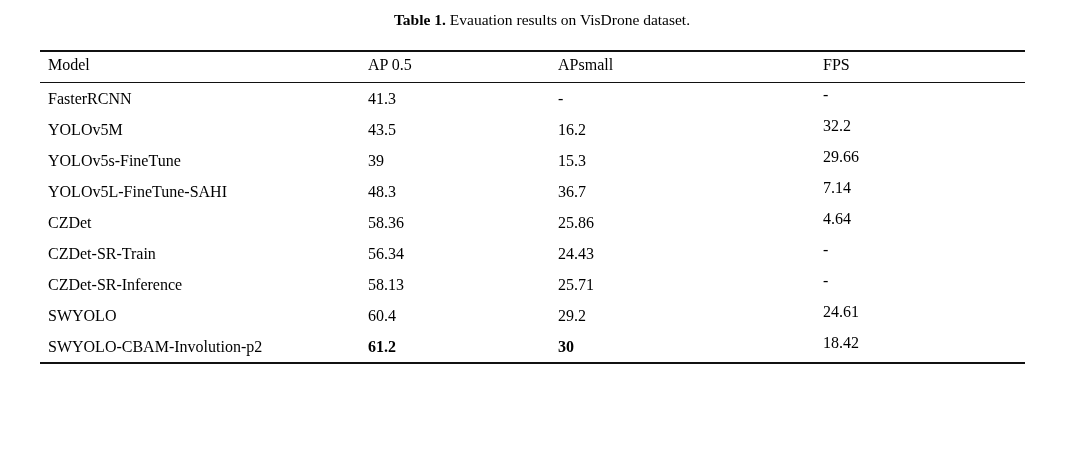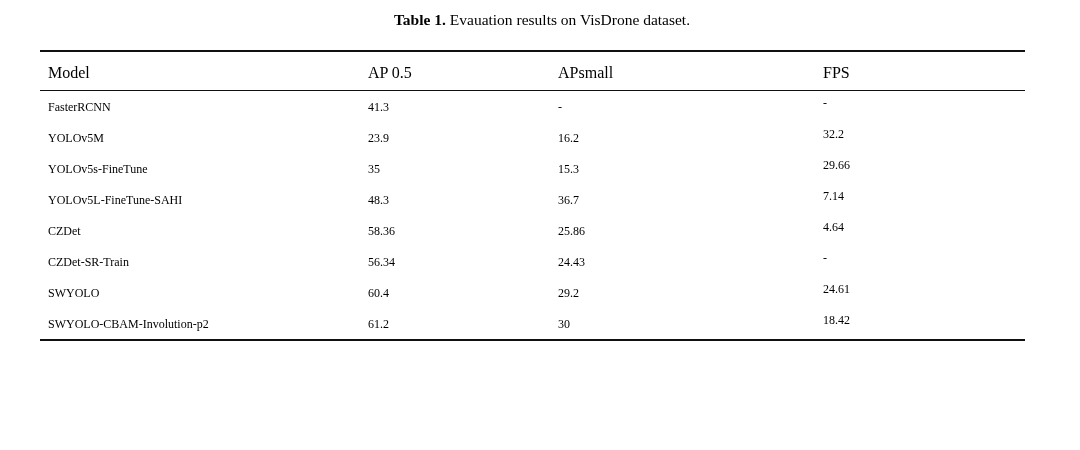--- a/index.html
+++ b/index.html
@@ -46,39 +46,39 @@
   }
   table.results col.c0 { width: 320px; }
   table.results col.c1 { width: 190px; }
   table.results col.c2 { width: 265px; }
   table.results col.c3 { width: 210px; }
 
   table.results thead th {
     font-weight: normal;
     font-size: 16px;
     text-align: left;
-    padding: 12px 0 8px 8px;
+    padding: 4px 0 8px 8px;
     border-top: 2.5px solid #111;
     border-bottom: 1px solid #111;
     vertical-align: bottom;
     line-height: 18px;
   }
   table.results tbody td {
-    font-size: 12px;
+    font-size: 16px;
     text-align: left;
     padding: 5px 0 5px 8px;
     line-height: 20px;
     height: 21px;
     vertical-align: middle;
   }
   table.results tbody tr:last-child td {
     border-bottom: 2.5px solid #111;
   }
   .bold-cell {
-    font-weight: normal;
+    font-weight: bold;
   }
   
   table.results tbody td.fps {
     position: relative;
     top: -4px;
   }
 </style>
 </head>
 <body>
 
@@ -106,27 +106,27 @@
       </thead>
       <tbody>
         <tr>
           <td>FasterRCNN</td>
           <td>41.3</td>
           <td>-</td>
           <td class="fps">-</td>
         </tr>
         <tr>
           <td>YOLOv5M</td>
-          <td>23.9</td>
+          <td>43.5</td>
           <td>16.2</td>
           <td class="fps">32.2</td>
         </tr>
         <tr>
           <td>YOLOv5s-FineTune</td>
-          <td>35</td>
+          <td>39</td>
           <td>15.3</td>
           <td class="fps">29.66</td>
         </tr>
         <tr>
           <td>YOLOv5L-FineTune-SAHI</td>
           <td>48.3</td>
           <td>36.7</td>
           <td class="fps">7.14</td>
         </tr>
         <tr>
@@ -135,20 +135,26 @@
           <td>25.86</td>
           <td class="fps">4.64</td>
         </tr>
         <tr>
           <td>CZDet-SR-Train</td>
           <td>56.34</td>
           <td>24.43</td>
           <td class="fps">-</td>
         </tr>
         <tr>
+          <td>CZDet-SR-Inference</td>
+          <td>58.13</td>
+          <td>25.71</td>
+          <td class="fps">-</td>
+        </tr>
+        <tr>
           <td>SWYOLO</td>
           <td>60.4</td>
           <td>29.2</td>
           <td class="fps">24.61</td>
         </tr>
         <tr>
           <td>SWYOLO-CBAM-Involution-p2</td>
           <td class="bold-cell">61.2</td>
           <td class="bold-cell">30</td>
           <td class="fps">18.42</td>

